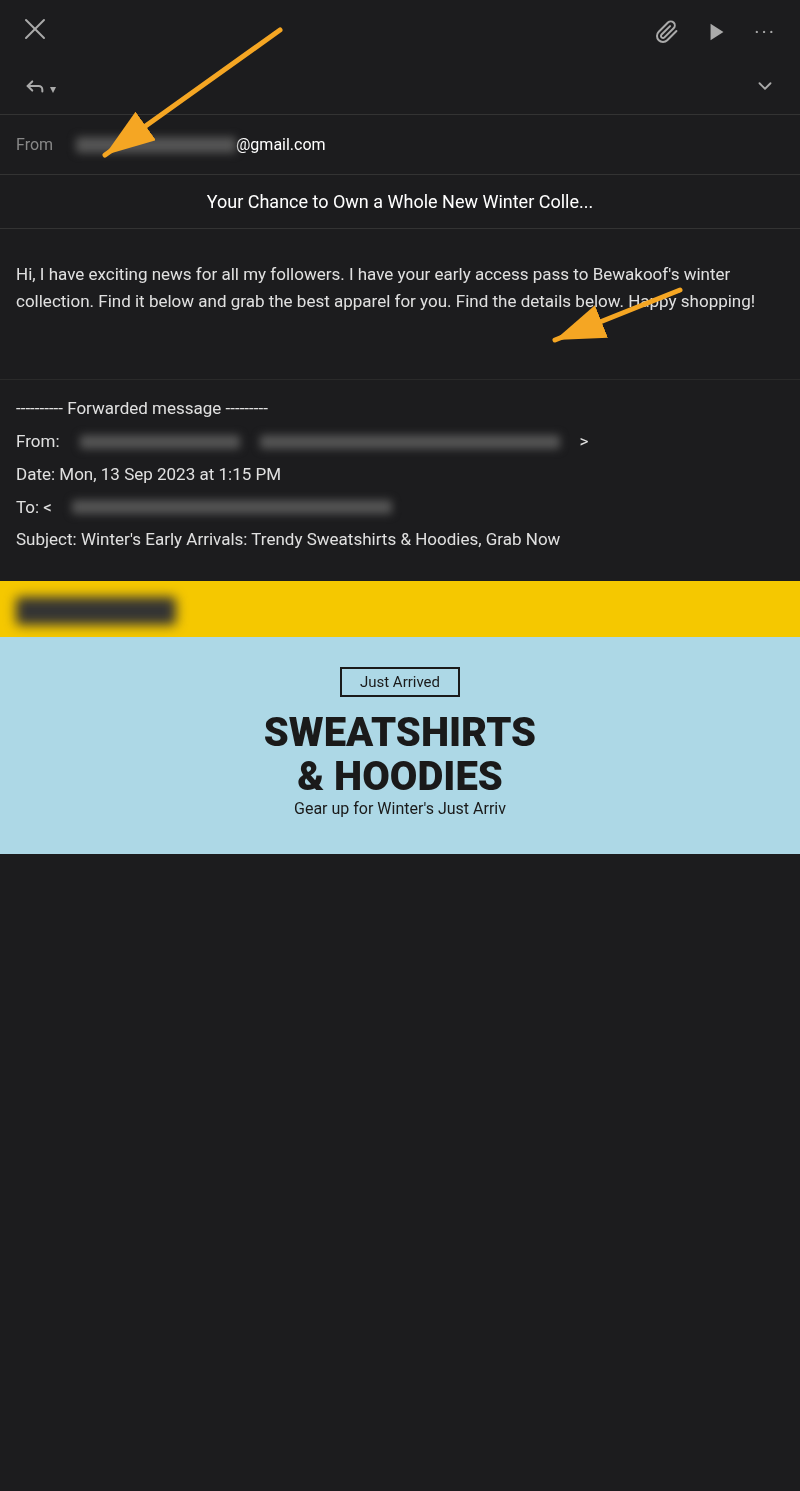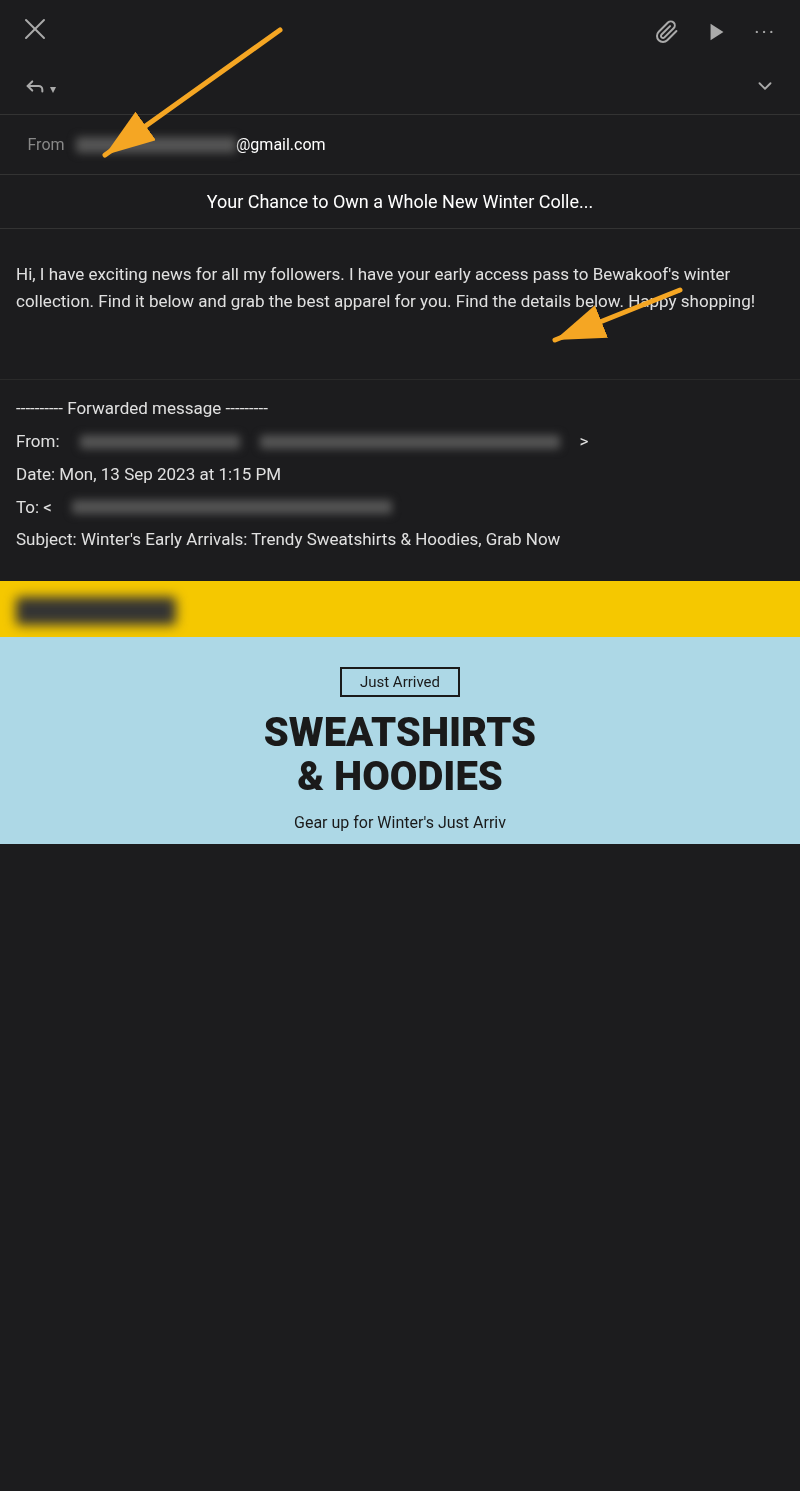--- a/index.html
+++ b/index.html
@@ -119,21 +119,20 @@
       position: relative;
     }
 
     
     .from-row {
       display: flex;
       align-items: center;
       padding: 20px 16px;
       border-bottom: 1px solid #333;
       background-color: #1c1c1e;
-      text-align: center;
     }
 
     .from-label {
       color: #888888;
       font-size: 16px;
       min-width: 60px;
     }
 
     .from-email-blurred {
       display: inline-block;
@@ -243,40 +242,39 @@
       display: inline-block;
       width: 160px;
       height: 28px;
       background: #333;
       border-radius: 4px;
       filter: blur(6px);
     }
 
     .promo-content {
       background-color: #add8e6;
-      padding: 30px 16px 12px 16px;
+      padding: 30px 16px 36px 16px;
       text-align: center;
     }
 
     .just-arrived-badge {
       display: inline-block;
       border: 2px solid #1a1a1a;
       color: #1a1a1a;
       padding: 4px 18px;
       font-size: 15px;
       margin-bottom: 14px;
       background: transparent;
     }
 
     .promo-title {
       color: #1a1a1a;
       font-size: 40px;
       font-weight: 900;
       line-height: 1.1;
-      margin-bottom: 14px;
       text-transform: uppercase;
     }
 
     .promo-subtitle {
       color: #1a1a1a;
       font-size: 16px;
       font-weight: 400;
     }
 
     

